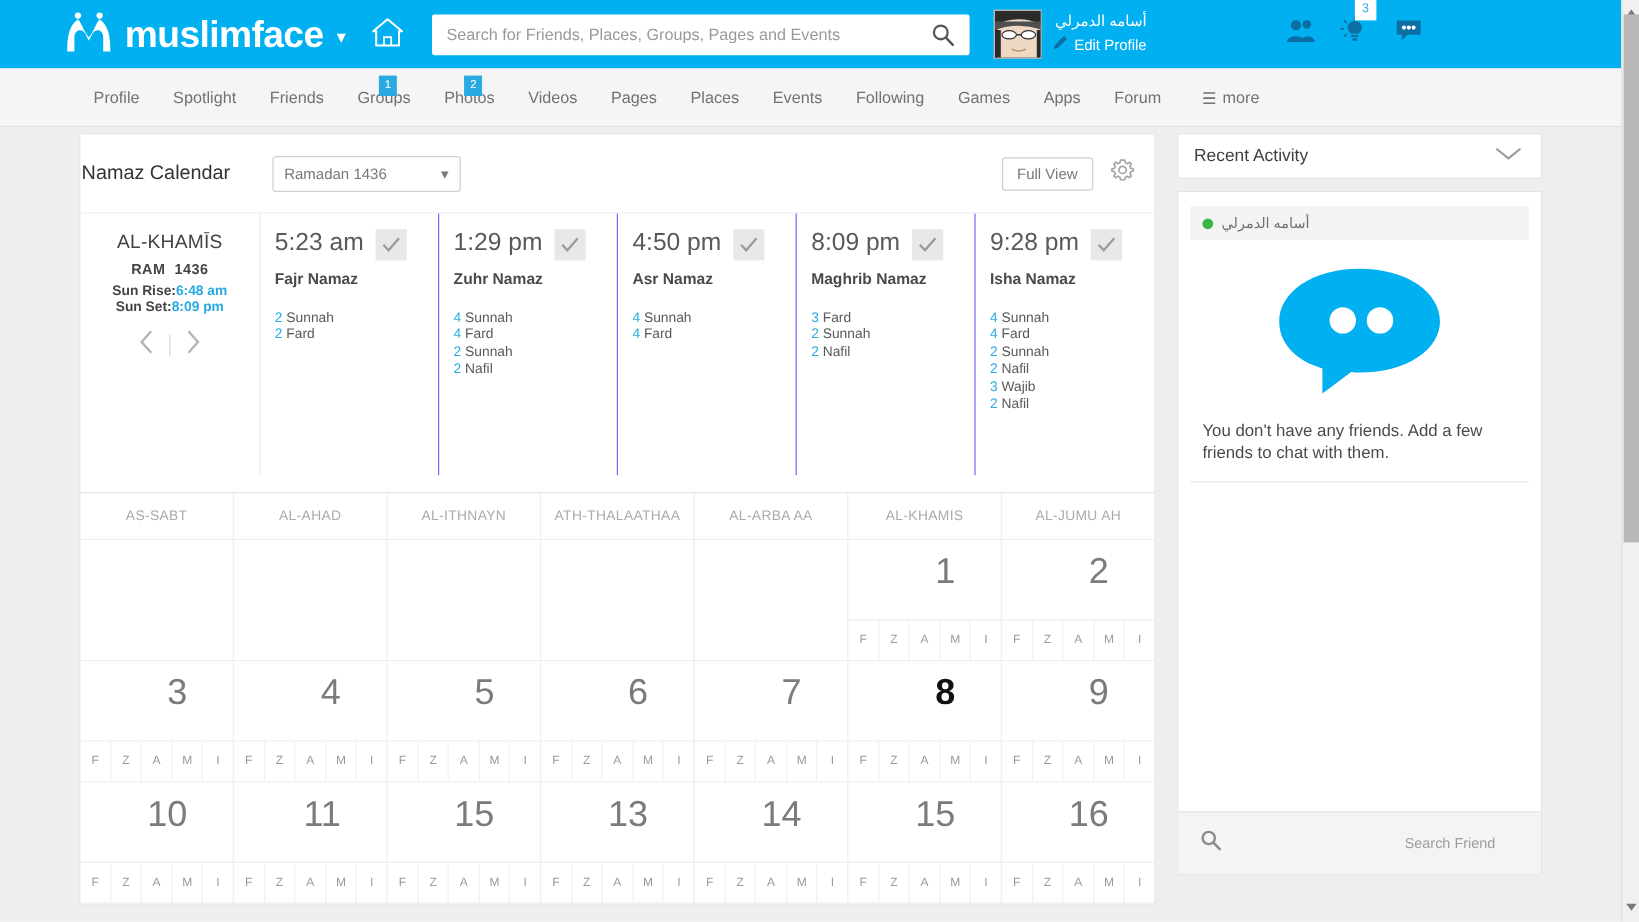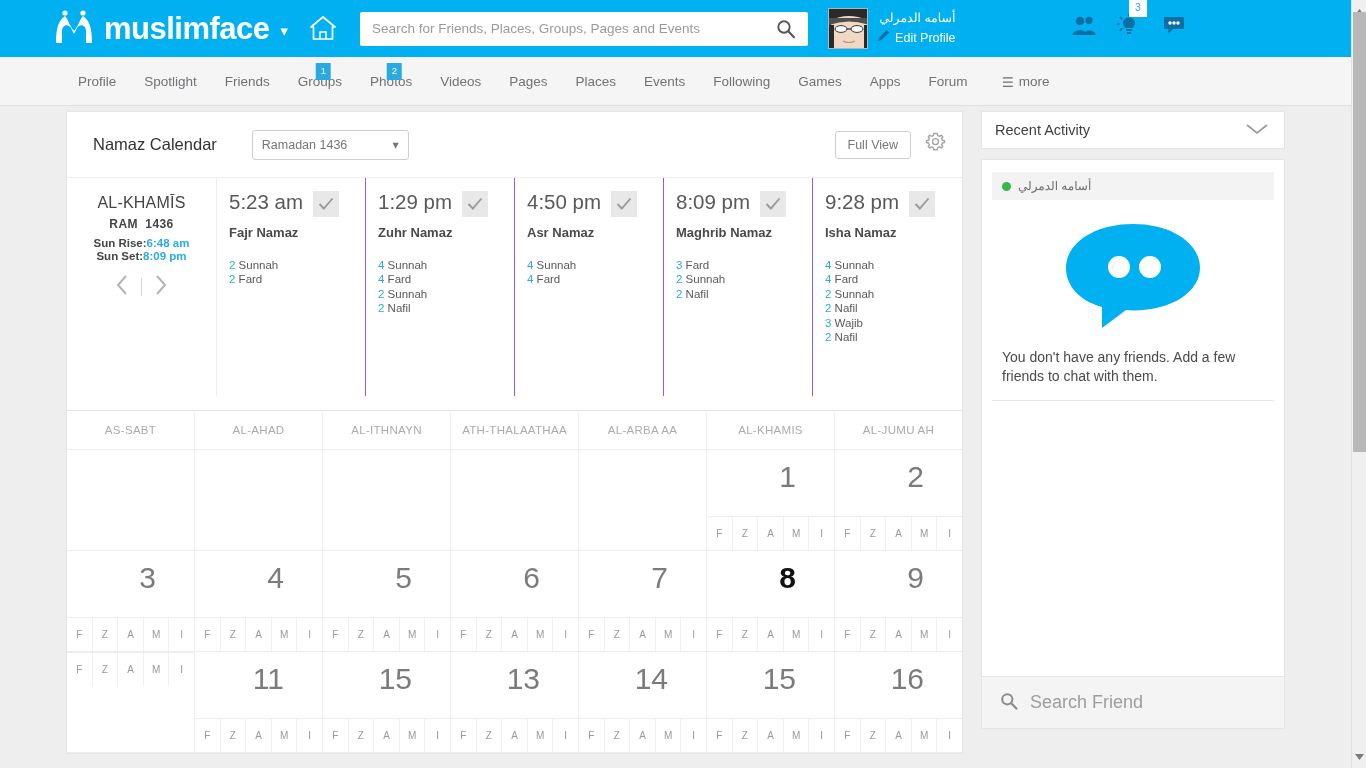--- a/index.html
+++ b/index.html
@@ -100,21 +100,21 @@
     background: #eeeeee;
   }
 
   .calendar-card {
     position: absolute; left: 66px; top: 5px;
     width: 897px; background: #ffffff;
     border: 1px solid #e4e4e4;
   }
   .cal-head {
     height: 66px; display: flex; align-items: center;
-    padding: 0 16px 0 26px; border-bottom: 1px solid #eeeeee;
+    padding: 0 16px 0 1px; border-bottom: 1px solid #eeeeee;
   }
   .cal-title { font-size: 16.5px; color: #333333; }
   .cal-select {
     margin-left: 35px; width: 157px; height: 30px;
     border: 1px solid #cfcfcf; border-radius: 3px; background: #ffffff;
     display: flex; align-items: center; justify-content: space-between;
     padding: 0 9px; font-size: 12.5px; color: #777777; cursor: pointer;
   }
   .cal-actions { margin-left: auto; display: flex; align-items: center; gap: 14px; }
   .btn-fullview {
@@ -210,22 +210,23 @@
     padding: 0 20px; margin-top: 8px;
   }
   .rail-sep { margin: 14px 10px 0 10px; border-top: 1px solid #e7e7e7; }
   .friend-search {
     position: absolute; left: 0; right: 0; bottom: 0;
     height: 52px; background: #f4f4f4; border-top: 1px solid #e4e4e4;
     display: flex; align-items: center; padding-left: 18px; gap: 10px;
   }
   .friend-search input {
     border: none; outline: none; background: transparent;
-    font-size: 18px; color: #8b8b8b; width: 220px;
+    font-size: 12px; color: #8b8b8b; width: 220px;
     font-family: "Liberation Sans", sans-serif;
+    text-align: right;
   }
   .friend-search input::placeholder { color: #9d9d9d; }
 
   
   .vscroll {
     position: absolute; top: 0; right: 0; width: 15px; height: 768px;
     background: #f0f0f0; border-left: 1px solid #e0e0e0;
   }
   .vscroll .thumb {
     position: absolute; top: 12px; left: 1px; width: 13px; height: 440px;
@@ -600,20 +601,21 @@
                 <span>F</span>
                 <span>Z</span>
                 <span>A</span>
                 <span>M</span>
                 <span>I</span>
               </div>
             </div>
           </div>
           <div class="grid-row">
             <div class="gcell">
+              <div class="gnum">10</div>
               <div class="gmarks">
                 <span>F</span>
                 <span>Z</span>
                 <span>A</span>
                 <span>M</span>
                 <span>I</span>
               </div>
             </div>
             <div class="gcell">
               <div class="gnum">11</div>

